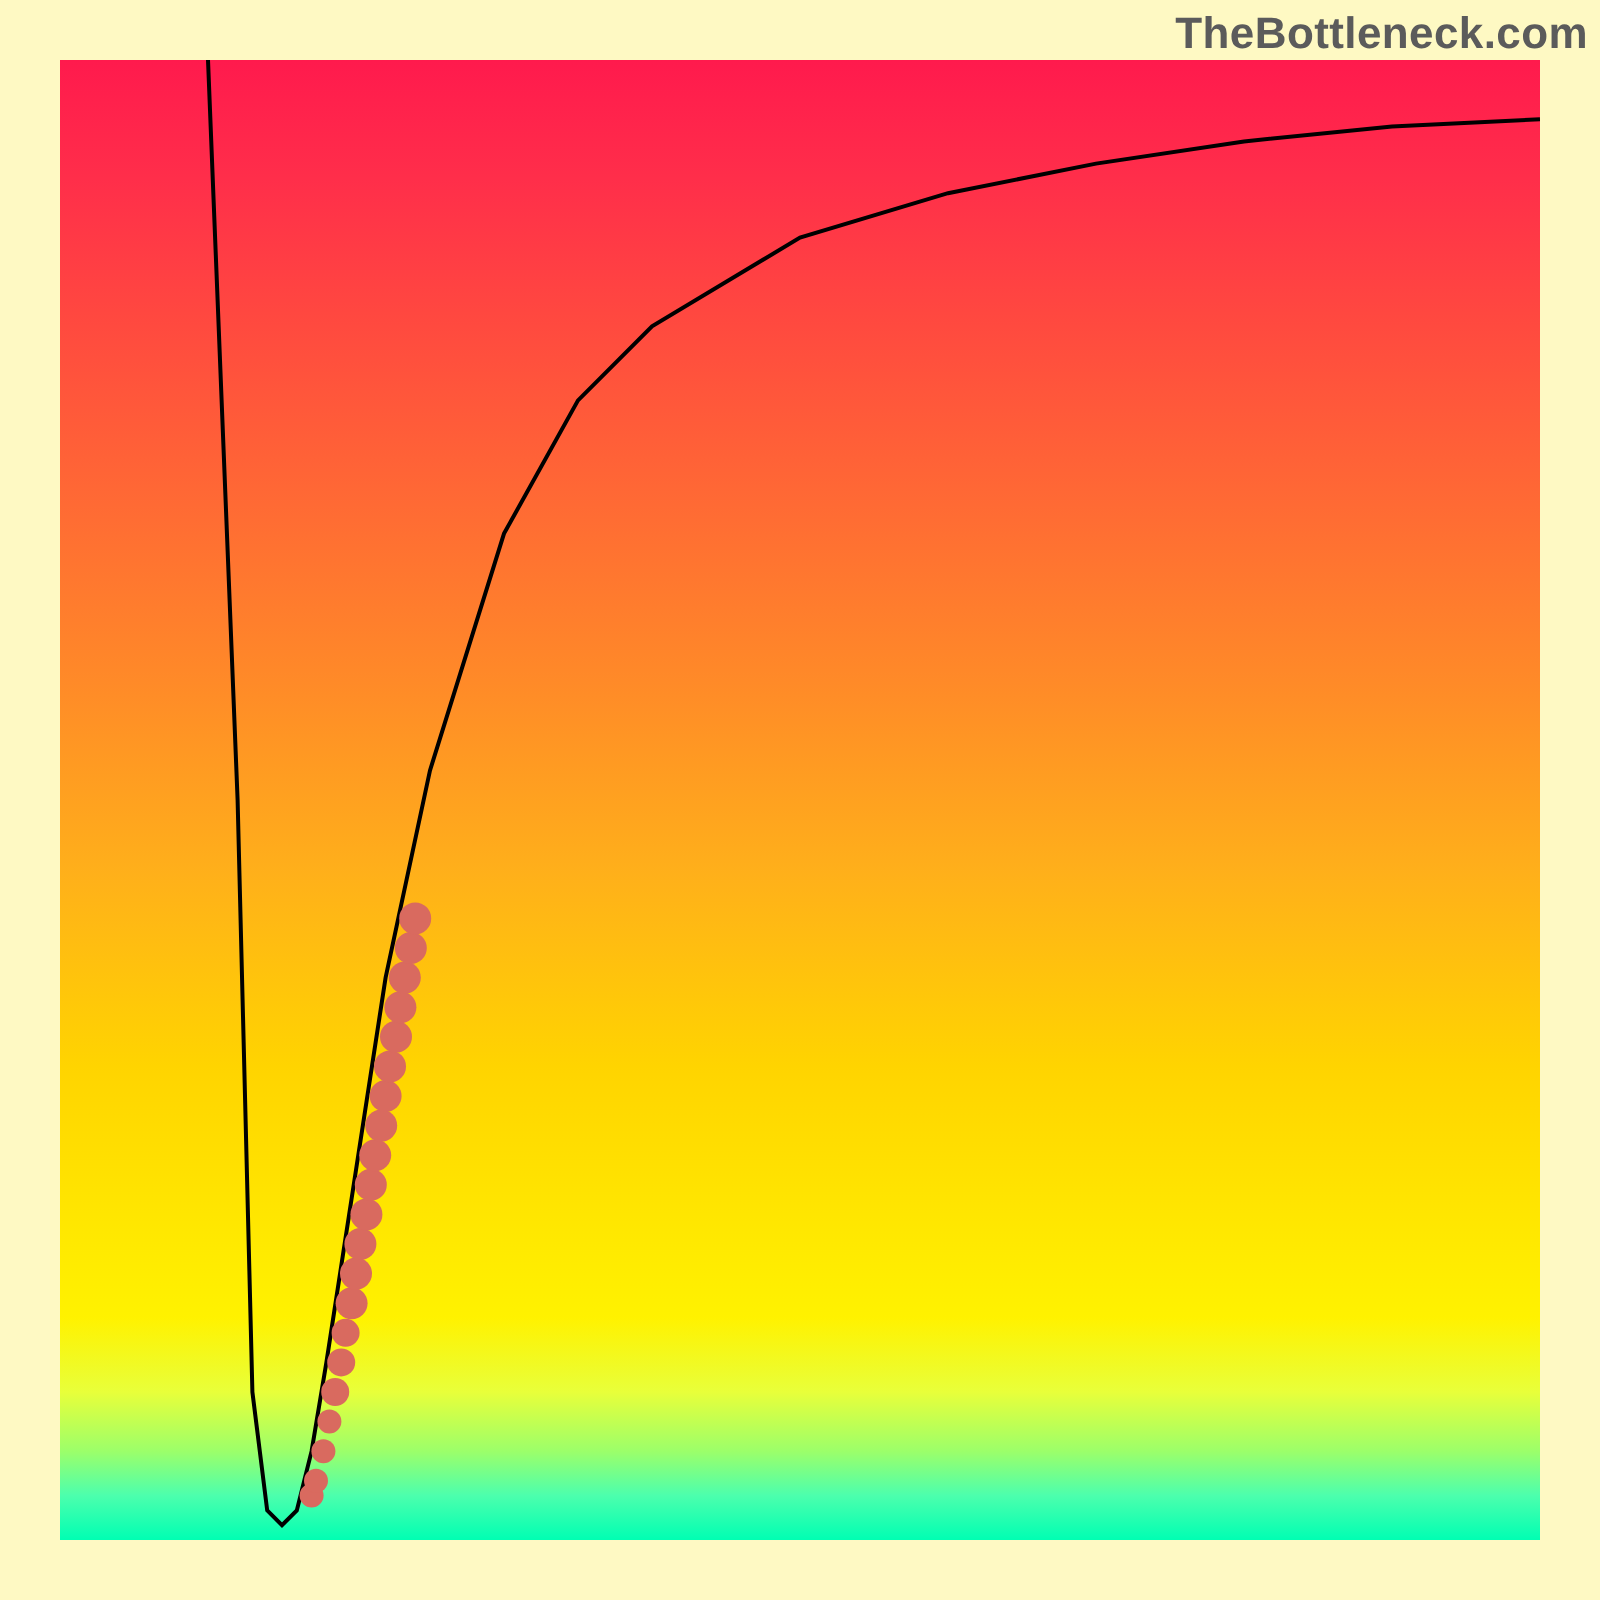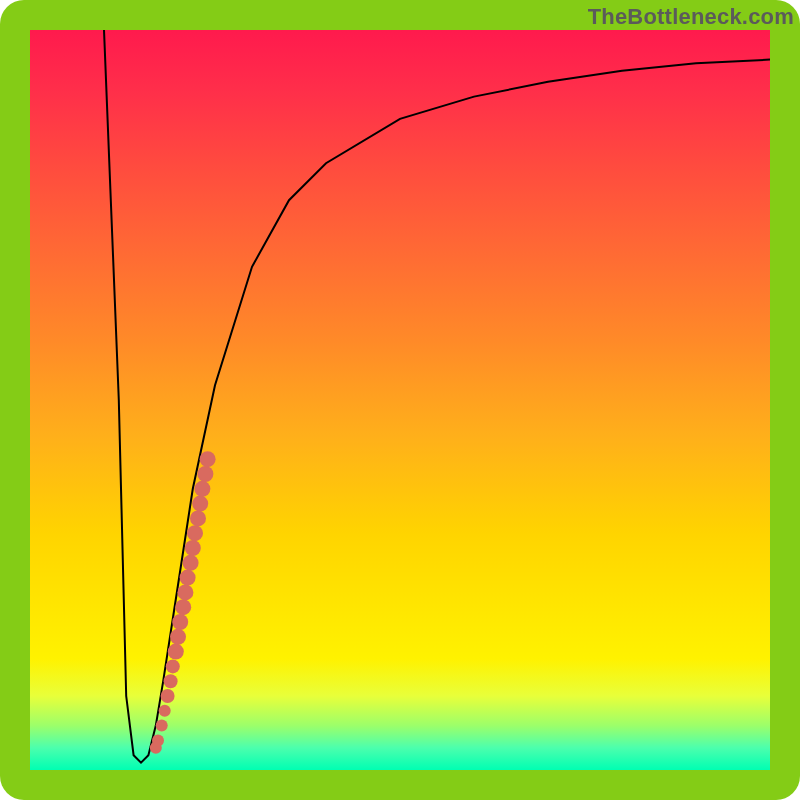--- a/index.html
+++ b/index.html
@@ -6,23 +6,22 @@
     margin: 0;
     padding: 0;
     width: 800px;
     height: 800px;
     overflow: hidden;
   }
   .frame {
     position: relative;
     width: 800px;
     height: 800px;
-    background: #84cc16;
+    background: #fef9c3;
     box-sizing: border-box;
-    border-radius: 24px;
   }
   .plot-area {
     position: absolute;
     left: 30px;
     top: 30px;
     width: 740px;
     height: 740px;
     background: linear-gradient(to bottom,
       #ff1a4d 0%,
       #ff2e4a 8%,

